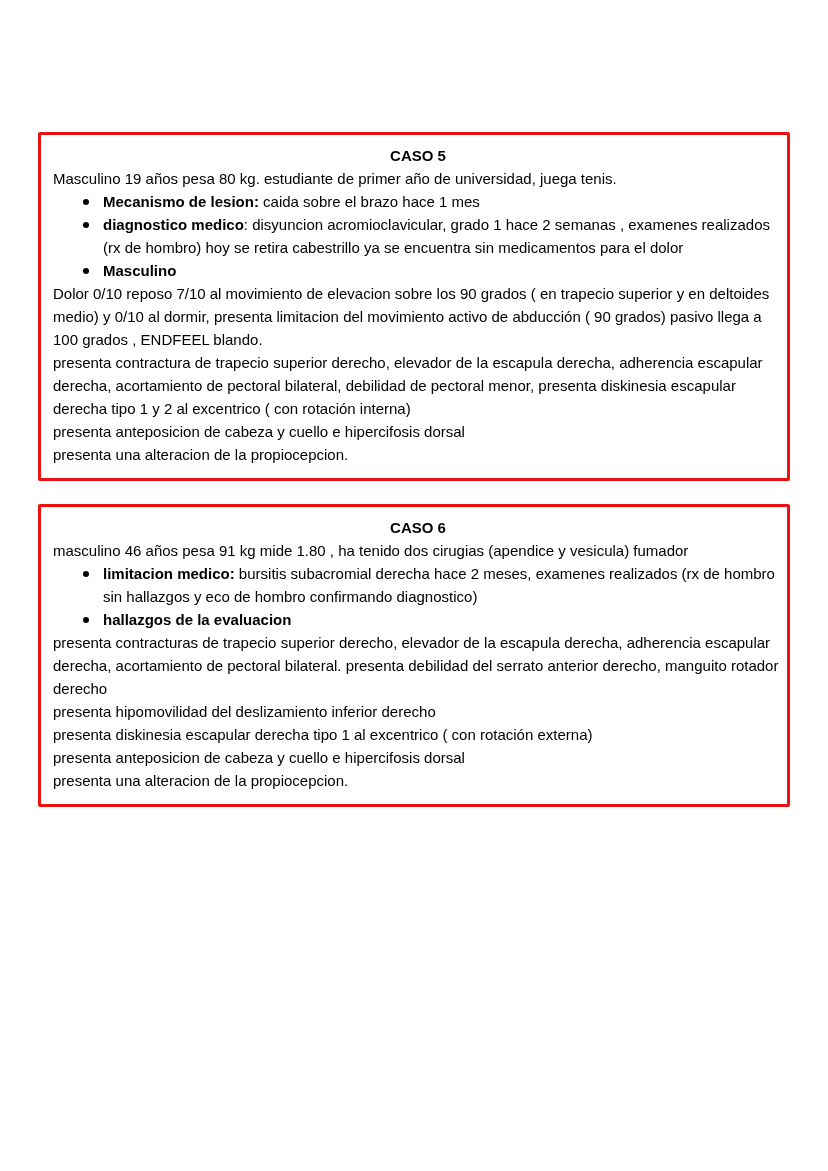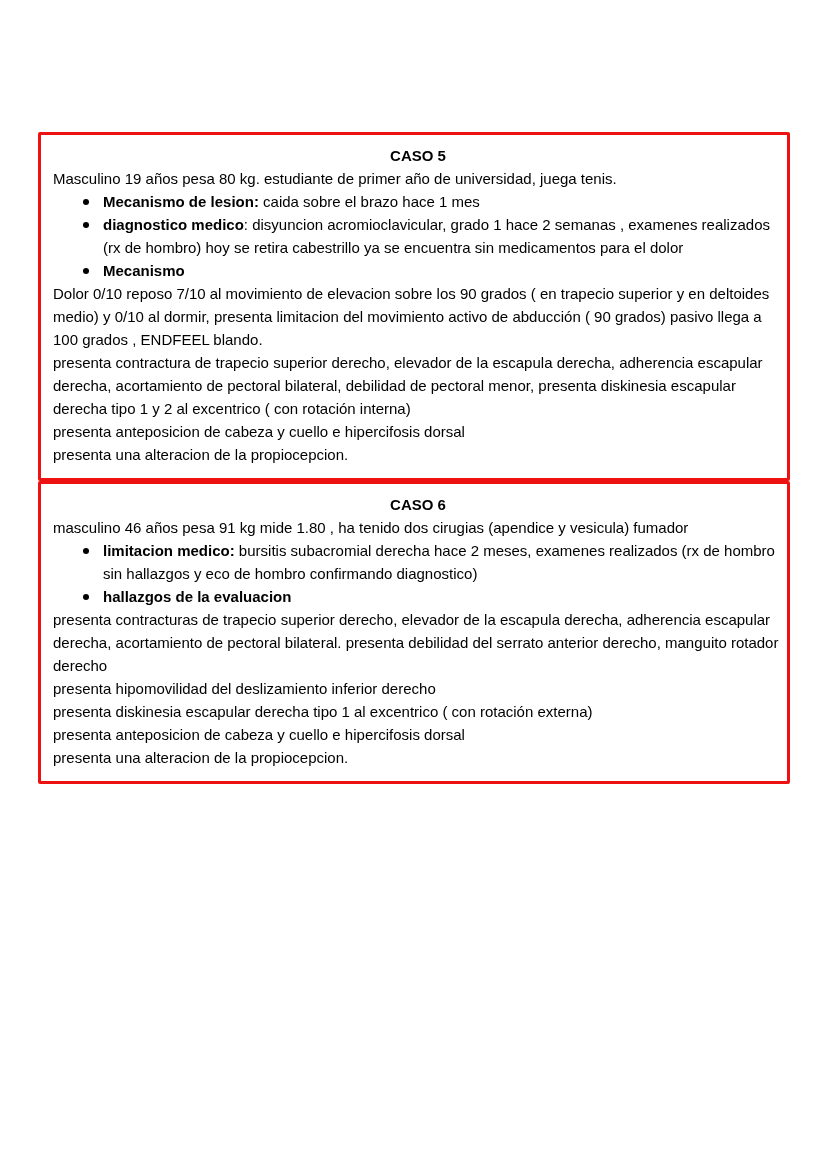--- a/index.html
+++ b/index.html
@@ -21,20 +21,21 @@
     font-size: 15px;
     line-height: 23px;
   }
   .page {
     padding: 132px 38px 0 38px;
   }
   .case-card {
     border: 3px solid var(--border-color);
     border-radius: 2px;
     padding: 9px 4px 12px 12px;
+    margin-bottom: 23px;
     background: var(--page-bg);
   }
   .case-title {
     margin: 0;
     font-size: 15px;
     line-height: 23px;
     font-weight: bold;
     text-align: center;
   }
   .case-intro,
@@ -68,21 +69,21 @@
 <body>
 
 <div class="page">
 
   <section class="case-card">
     <h2 class="case-title">CASO 5</h2>
     <p class="case-intro">Masculino 19 años pesa 80 kg. estudiante de primer año de universidad, juega tenis.</p>
     <ul class="bullet-list">
       <li><span class="b">Mecanismo de lesion:</span><span> caida sobre el brazo hace 1 mes</span></li>
       <li><span class="b">diagnostico medico</span><span>: disyuncion acromioclavicular, grado 1 hace 2 semanas , examenes realizados (rx de hombro) hoy se retira cabestrillo ya se encuentra sin medicamentos para el dolor</span></li>
-      <li><span class="b">Mecanismo</span><span></span></li>
+      <li><span class="b">Masculino</span><span></span></li>
     </ul>
     <p class="case-paragraph">Dolor 0/10 reposo 7/10 al movimiento de elevacion sobre los 90 grados ( en trapecio superior y en deltoides medio) y 0/10 al dormir, presenta limitacion del movimiento activo de abducción ( 90 grados) pasivo llega a 100 grados , ENDFEEL blando.</p>
     <p class="case-paragraph">presenta contractura de trapecio superior derecho, elevador de la escapula derecha, adherencia escapular derecha, acortamiento de pectoral bilateral, debilidad de pectoral menor, presenta diskinesia escapular derecha tipo 1 y 2 al excentrico ( con rotación interna)</p>
     <p class="case-paragraph">presenta anteposicion de cabeza y cuello e hipercifosis dorsal</p>
     <p class="case-paragraph">presenta una alteracion de la propiocepcion.</p>
   </section>
 
   <section class="case-card">
     <h2 class="case-title">CASO 6</h2>
     <p class="case-intro">masculino 46 años pesa 91 kg mide 1.80 , ha tenido dos cirugias (apendice y vesicula) fumador</p>

